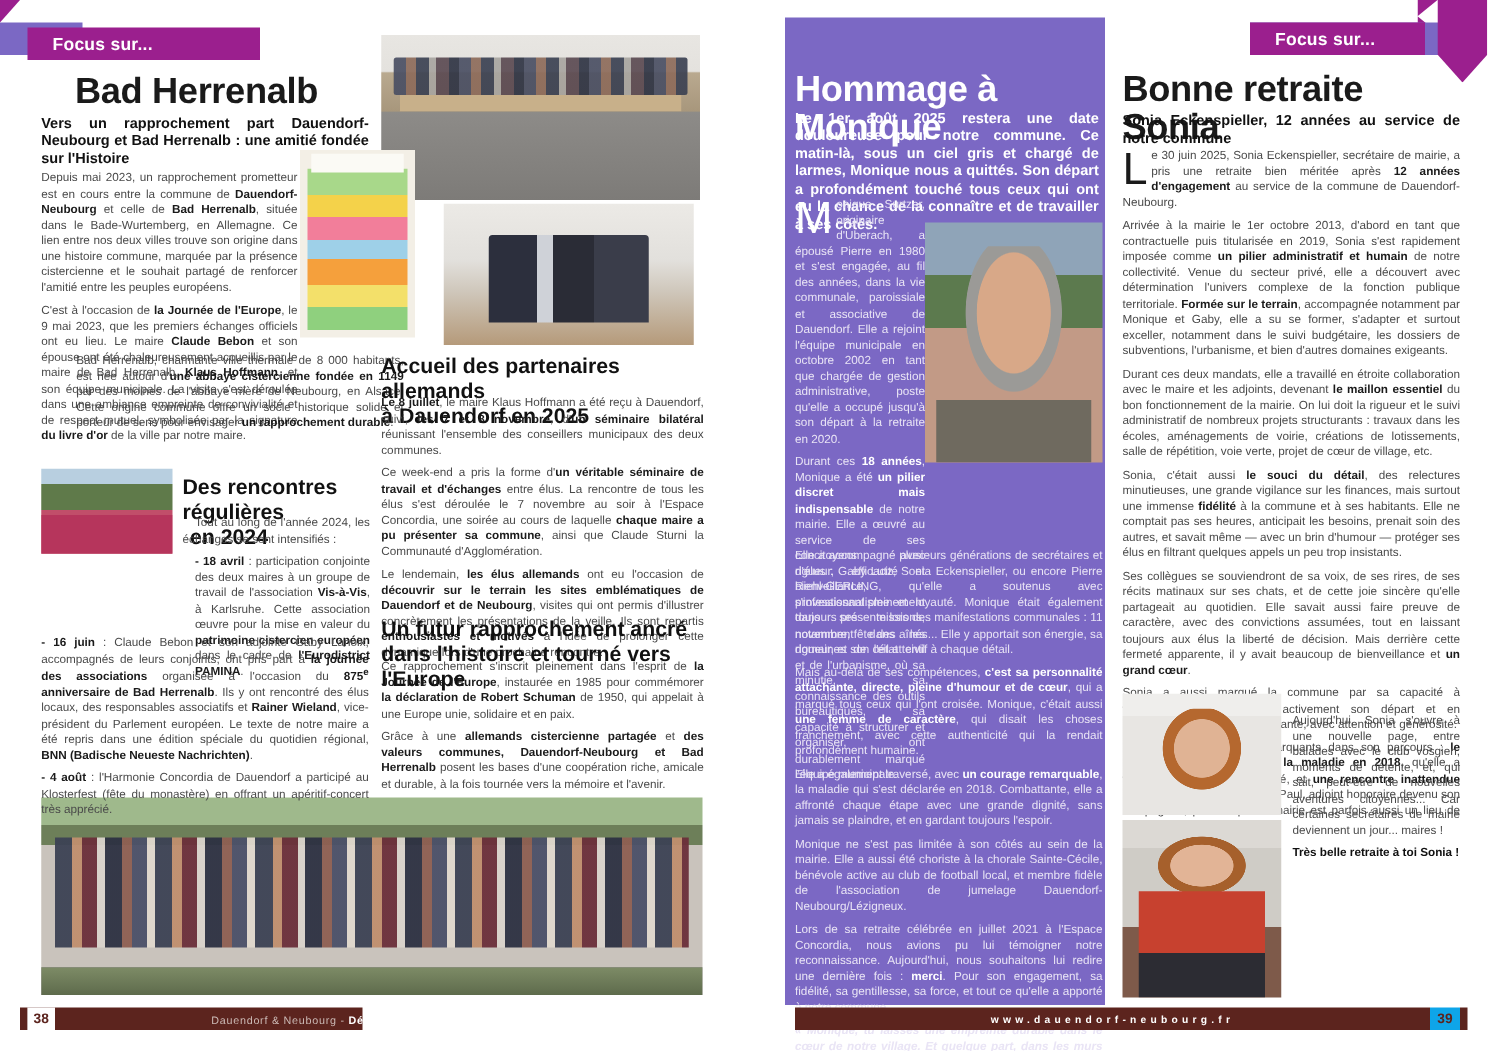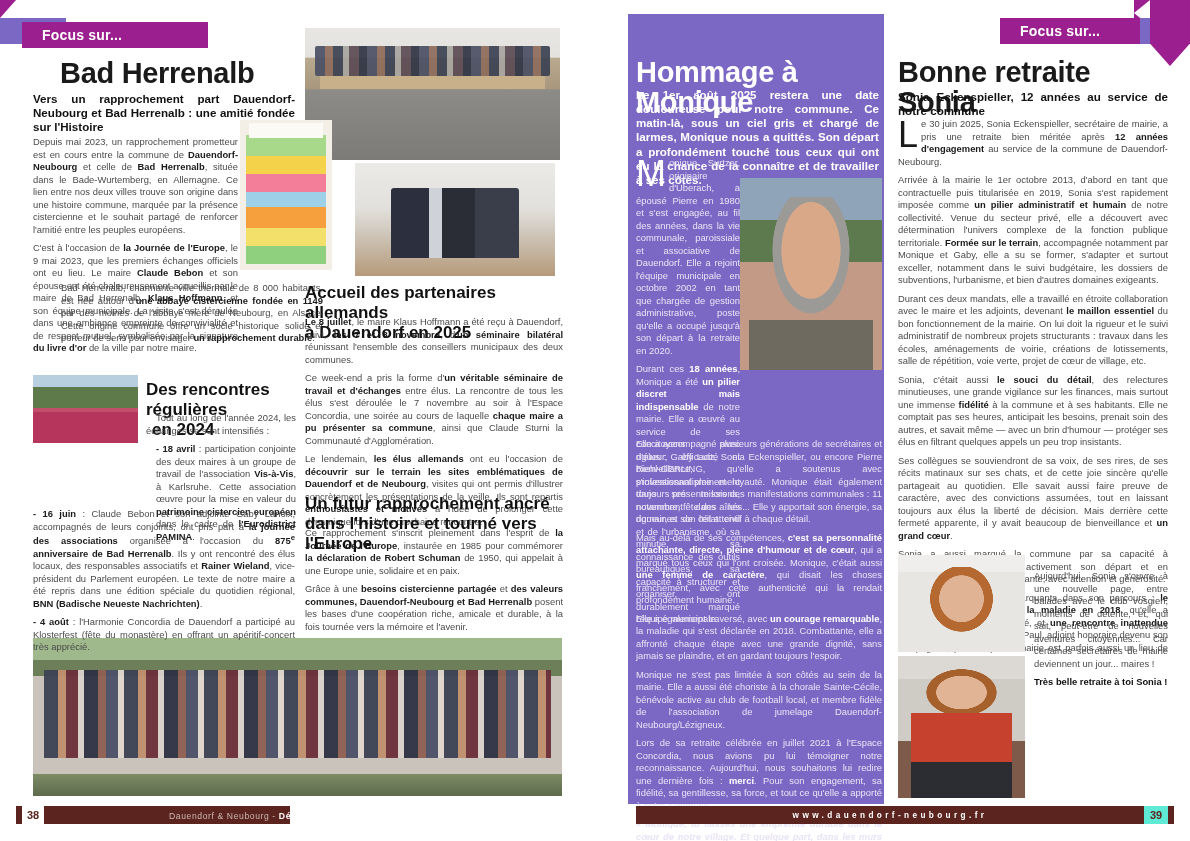--- a/index.html
+++ b/index.html
@@ -188,21 +188,21 @@
   }
   .foot-text {
     position:absolute; color:#cbb9b5; font-size:8.6px; letter-spacing:.6px;padding-left:39px;
   }
   .foot-text b { color:#fff; }
   .foot-url {
     position:absolute; color:#fff; font-size:8.2px; font-weight:700;
     letter-spacing:3.4px; text-align:center;
   }
   .foot-page-right {
-    position:absolute; width:24px; height:18px; background:#5eead4;
+    position:absolute; width:24px; height:18px; background:#0ea5e9;
     color:#5C241E; font-size:11px; font-weight:700;
     display:flex; align-items:center; justify-content:center;
   }
 </style>
 </head>
 <body>
 
 <div class="spread">
 
   <div class="page page-left">
@@ -254,21 +254,21 @@
       <p class="body">Ce week-end a pris la forme d'<b>un véritable séminaire de travail et d'échanges</b> entre élus. La rencontre de tous les élus s'est déroulée le 7 novembre au soir à l'Espace Concordia, une soirée au cours de laquelle <b>chaque maire a pu présenter sa commune</b>, ainsi que Claude Sturni la Communauté d'Agglomération.</p>
       <p class="body">Le lendemain, <b>les élus allemands</b> ont eu l'occasion de <b>découvrir sur le terrain les sites emblématiques de Dauendorf et de Neubourg</b>, visites qui ont permis d'illustrer concrètement les présentations de la veille. Ils sont repartis <b>enthousiastes et motivés</b> à l'idée de prolonger cette dynamique lors d'une prochaine rencontre.</p>
     </div>
 
     <h3 class="subhead col" style="left:305px; top:494px; width:260px;">
       <span>Un futur rapprochement ancré</span><br>
       <span>dans l'histoire et tourné vers l'Europe</span>
     </h3>
     <div class="col" style="left:305px; top:527px; width:258px;">
       <p class="body">Ce rapprochement s'inscrit pleinement dans l'esprit de <b>la Journée de l'Europe</b>, instaurée en 1985 pour commémorer <b>la déclaration de Robert Schuman</b> de 1950, qui appelait à une Europe unie, solidaire et en paix.</p>
-      <p class="body">Grâce à une <b>besoins cistercienne partagée</b> et <b>des valeurs communes, Dauendorf-Neubourg et Bad Herrenalb</b> posent les bases d'une coopération riche, amicale et durable, à la fois tournée vers la mémoire et l'avenir.</p>
+      <p class="body">Grâce à une <b>allemands cistercienne partagée</b> et <b>des valeurs communes, Dauendorf-Neubourg et Bad Herrenalb</b> posent les bases d'une coopération riche, amicale et durable, à la fois tournée vers la mémoire et l'avenir.</p>
     </div>
 
     <div class="foot-tick"></div>
     <div class="foot-bar" style="left:22px; top:806px; width:268px;"></div>
     <div class="foot-page-left">38</div>
     <div class="lemag">
       <span class="le" style="color:#fff;background:#5C241E;padding:0 2px;font-size:12px;">Le</span>
       <span class="mag" style="color:#000000;">Mag</span>
     </div>
     <div class="foot-text" style="left:130px; top:811px;">

